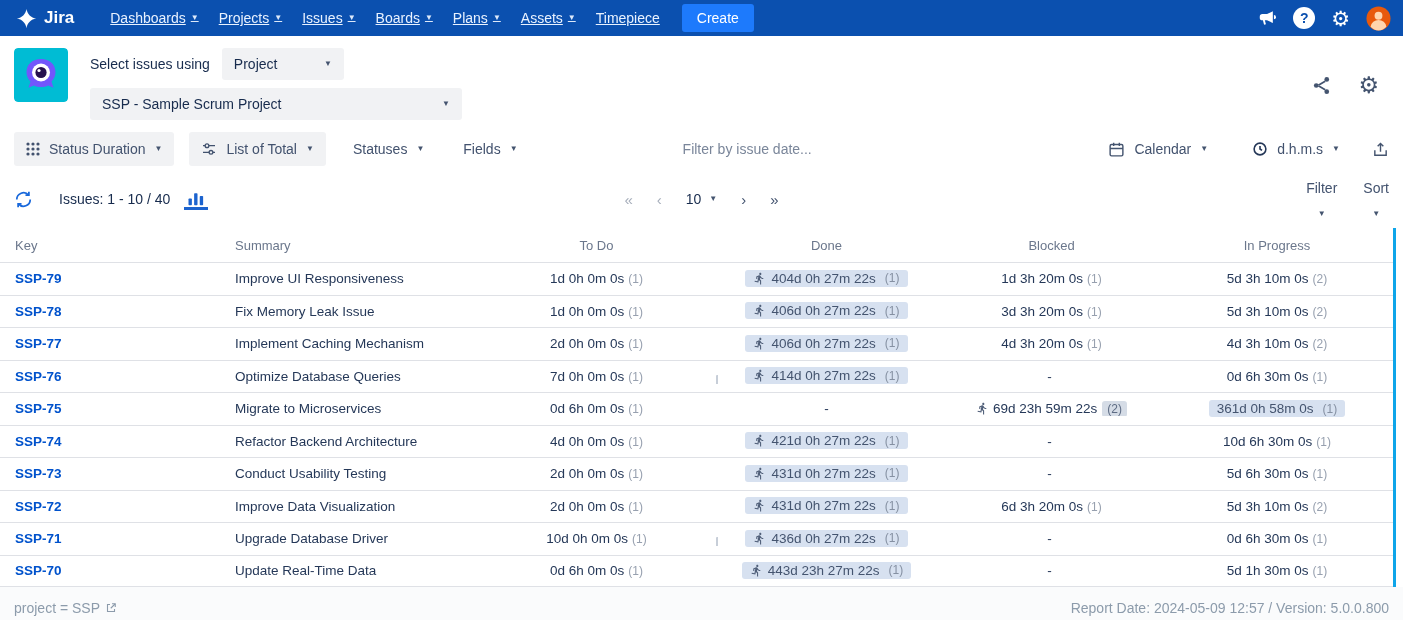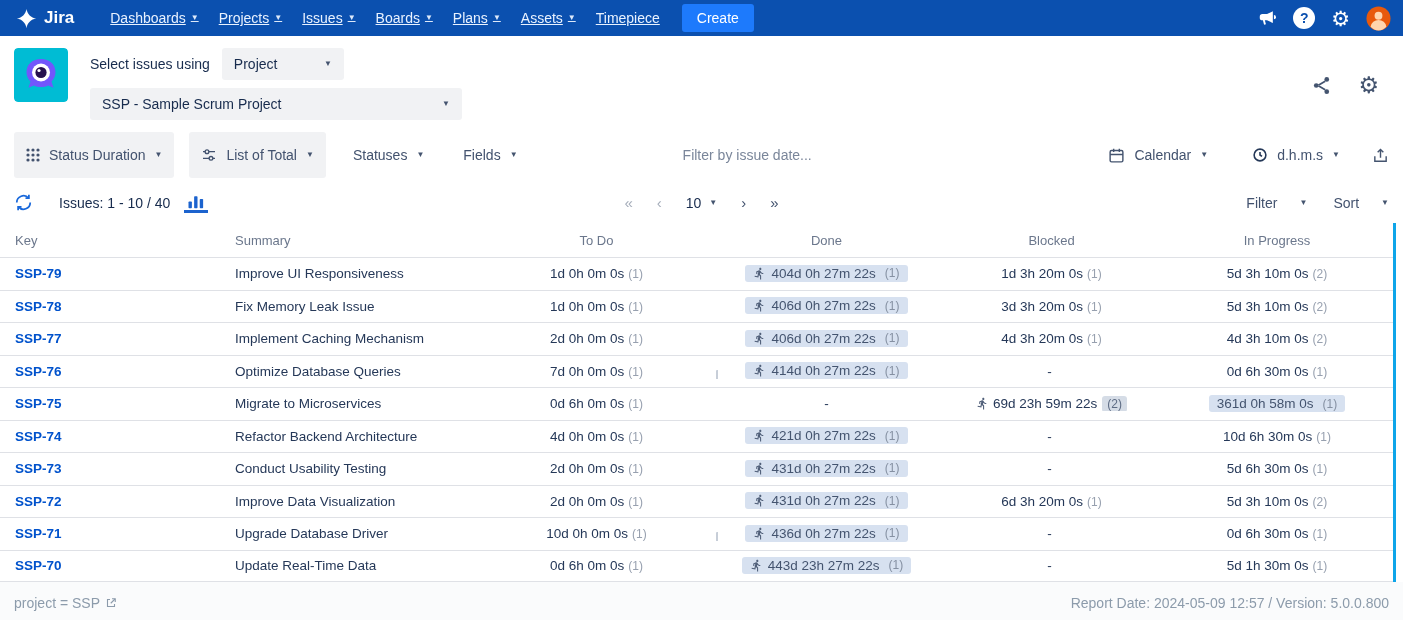--- a/index.html
+++ b/index.html
@@ -30,37 +30,37 @@
   .hlabel { font-size:14px; color:#172B4D; }
   .dropdown { background:#F1F2F4; border-radius:3px; padding:8px 12px; font-size:14px; color:#172B4D; display:flex; align-items:center; justify-content:space-between; cursor:pointer; }
   .dd-mode { width:122px; }
   .dd-project { width:372px; }
   .header-icons { margin-left:auto; display:flex; align-items:center; gap:26px; padding-top:26px; padding-right:8px; }
   .hicon { cursor:pointer; display:flex; }
   .gear-gray { color:#44546F; font-size:23px; line-height:1; cursor:pointer; }
 
   
   .toolbar { display:flex; align-items:center; padding:4px 14px 12px; gap:15px; }
-  .tb-btn { background:#F1F2F4; border-radius:3px; height:46px; padding:0 12px; display:flex; align-items:center; gap:9px; font-size:14px; font-weight:500; color:#42526E; cursor:pointer; white-space:nowrap; }
+  .tb-btn { background:#F1F2F4; border-radius:3px; height:34px; padding:0 12px; display:flex; align-items:center; gap:9px; font-size:14px; font-weight:500; color:#42526E; cursor:pointer; white-space:nowrap; }
   .tb-btn.plain { background:transparent; }
   .date-filter { margin-left:138px; color:#7A869A; font-size:14px; cursor:pointer; white-space:nowrap; }
   .tb-spacer { flex:1; }
   .tb-right { display:flex; align-items:center; gap:20px; }
 
   
   .issuesbar { display:flex; align-items:center; padding:2px 14px 10px; position:relative; }
   .refresh-btn { display:flex; cursor:pointer; }
   .issues-label { margin-left:26px; font-size:14px; color:#172B4D; }
   .chart-toggle { margin-left:14px; padding:2px 3px 1px; border-bottom:3px solid #1C63CE; cursor:pointer; display:flex; }
   .ib-center { position:absolute; left:50%; transform:translateX(-50%); display:flex; align-items:center; gap:24px; }
   .pg { font-size:15px; cursor:pointer; color:#42526E; }
   .pg.disabled { color:#A5ADBA; }
   .page-size { display:flex; align-items:center; gap:8px; font-size:14px; color:#172B4D; cursor:pointer; }
   .ib-right { margin-left:auto; display:flex; align-items:center; gap:26px; }
-  .ib-link { display:flex; align-items:center; gap:22px; font-size:14px; color:#42526E; cursor:pointer; }
+  .ib-link { display:flex; align-items:center; gap:14px; font-size:14px; color:#42526E; cursor:pointer;flex-direction:column; }
 
   
   .table { width:1396px; border-right:3px solid #0ea5e9; }
   .thead, .tr { display:grid; grid-template-columns:220px 265px 233px 227px 223px 228px; align-items:center; }
   .thead { height:34px; color:#6B778C; font-size:13px; }
   .th { padding-left:15px; }
   .th.num, .td.num { text-align:center; padding-right:10px; padding-left:0; }
   .tr { height:32.5px; border-top:1px solid #DFE1E6; font-size:13.5px; color:#253858; background:#fff; }
   .tr:last-child { border-bottom:1px solid #DFE1E6; }
   .td { padding-left:15px; white-space:nowrap; overflow:hidden; }

